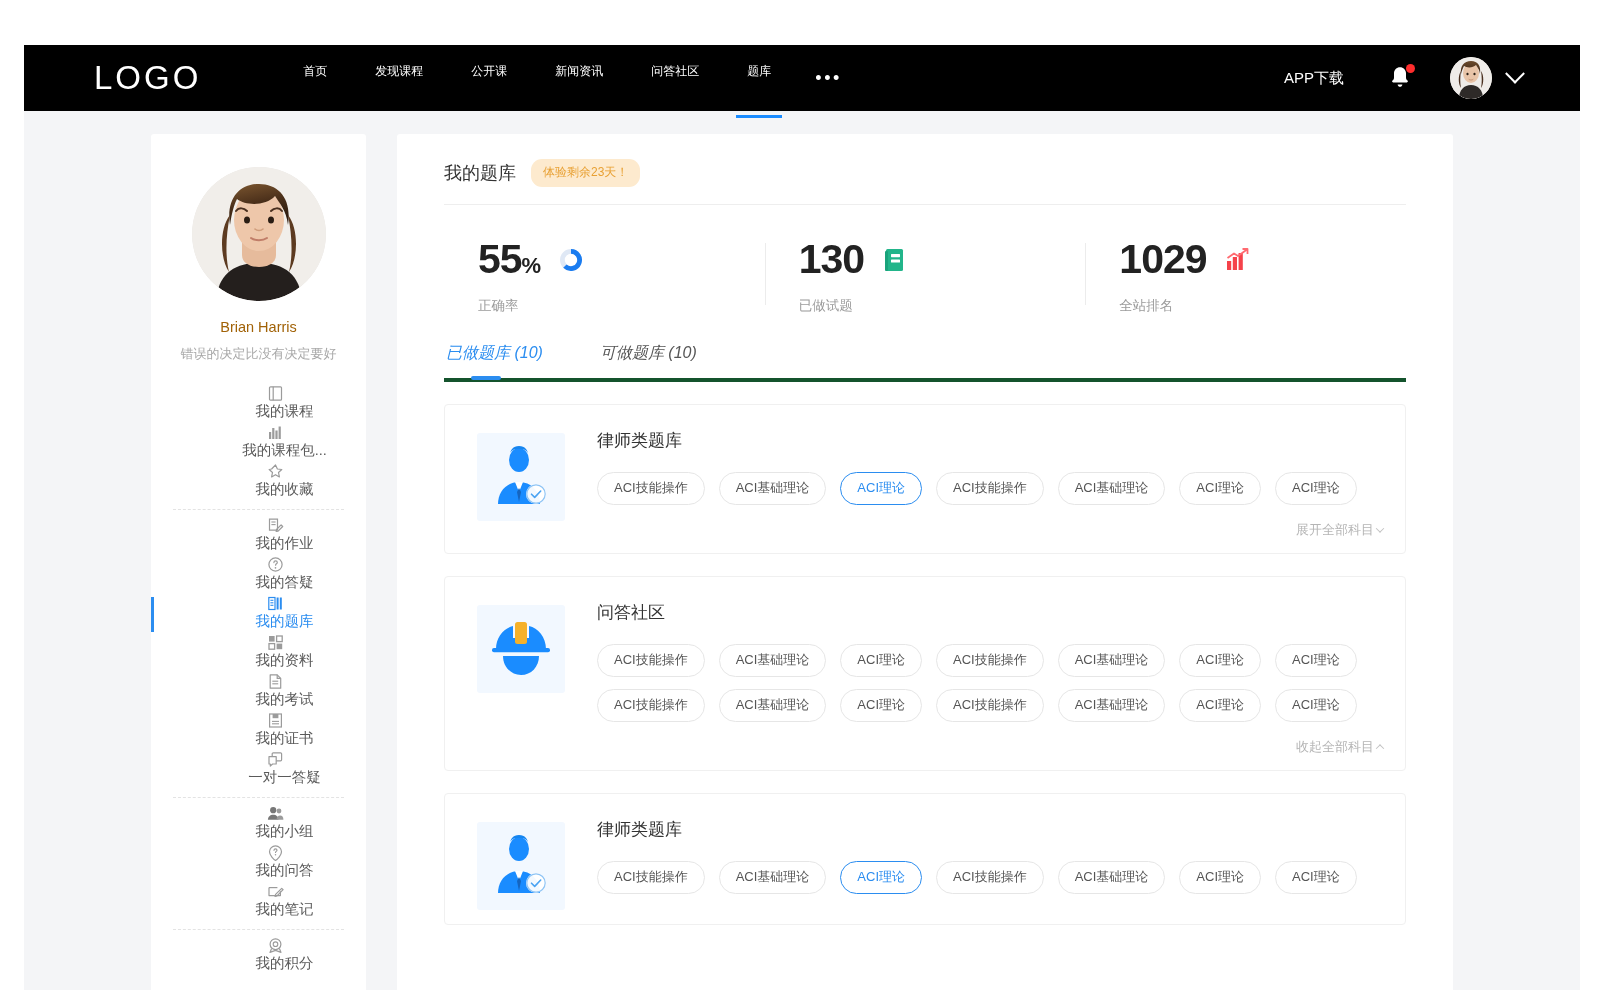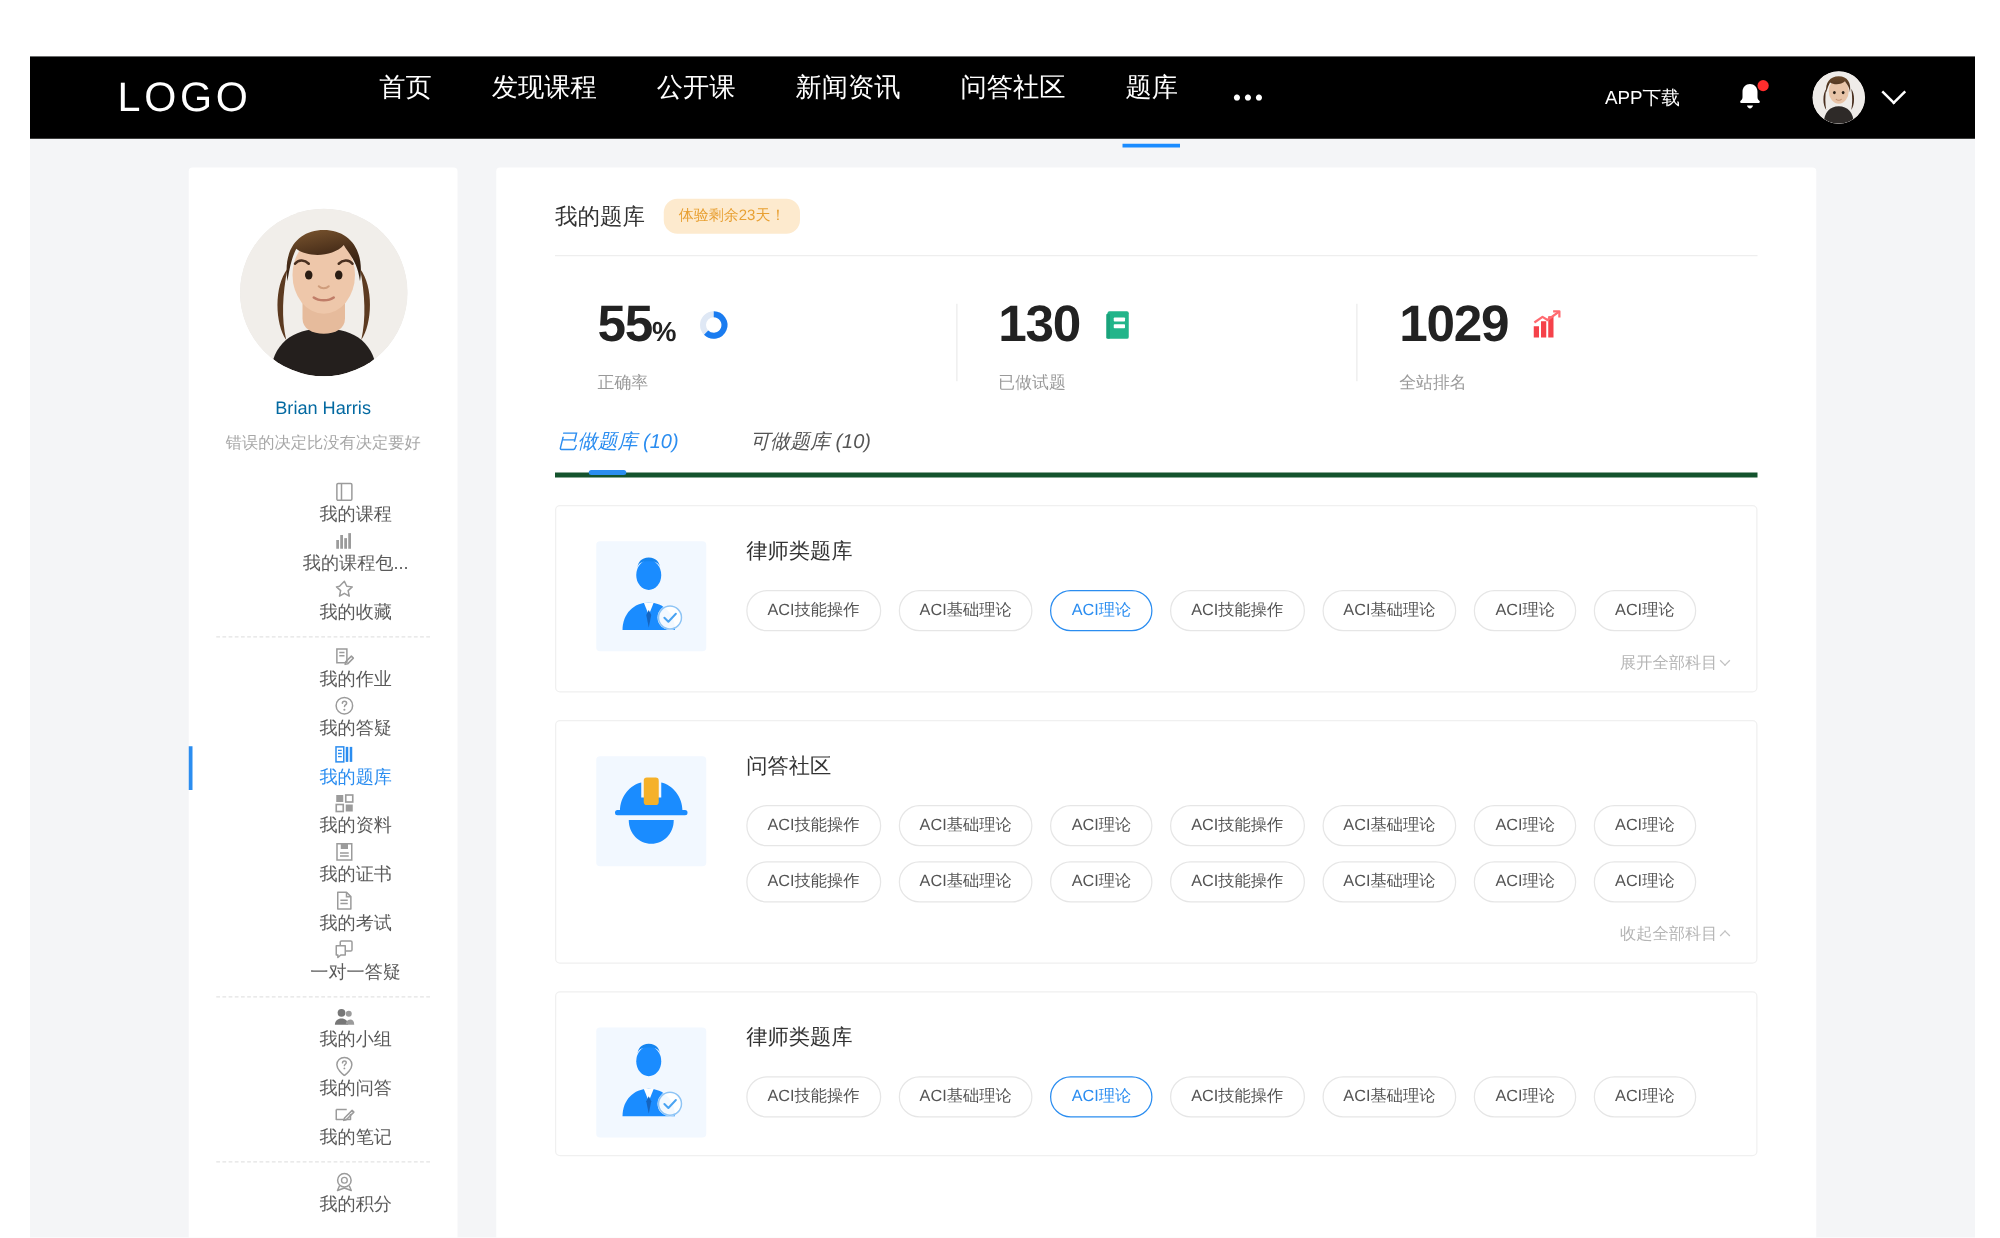--- a/index.html
+++ b/index.html
@@ -35,21 +35,21 @@
   }
   .nav {
     display: flex;
     align-items: center;
     margin-left: 78px;
     height: 66px;
   }
   .nav-item {
     position: relative;
     color: #ffffff;
-    font-size: 21px;
+    font-size: 12px;
     padding: 0 24px;
     height: 80px;
     line-height: 66px;
     cursor: pointer;
     white-space: nowrap;
   }
   .nav-item.active::after {
     content: "";
     position: absolute;
     left: 50%; bottom: 0;
@@ -129,21 +129,21 @@
     border-radius: 50%;
     margin: 0 auto;
     overflow: hidden;
     background: #ebe8e5;
     position: relative;
   }
   .user-name {
     text-align: center;
     margin-top: 18px;
     font-size: 14.5px;
-    color: #0369a1;
+    color: #a16207;
   }
   .user-motto {
     text-align: center;
     margin-top: 10px;
     font-size: 13px;
     color: #a8a8a8;
   }
   .menu { margin-top: 22px; }
   .menu-item {
     display: flex;
@@ -503,38 +503,38 @@
                 <rect x="9.6" y="2" width="5.6" height="5.6" fill="none" stroke="#9b9b9b" stroke-width="1.3"></rect>
                 <rect x="2" y="9.6" width="5.6" height="5.6" fill="none" stroke="#9b9b9b" stroke-width="1.3"></rect>
                 <rect x="9.6" y="9.6" width="5.6" height="5.6" fill="#9b9b9b"></rect>
               </svg>
             </span>
             <span>我的资料</span>
           </div>
           <div class="menu-item">
             <span class="mi-icon">
               <svg width="17" height="17" viewBox="0 0 17 17">
+                <path d="M3.2 1.8h7l3.5 3.5v9.9H3.2z" fill="none" stroke="#9b9b9b" stroke-width="1.2" stroke-linejoin="round"></path>
+                <path d="M10.2 1.8v3.6h3.5" fill="none" stroke="#9b9b9b" stroke-width="1.2"></path>
+                <line x1="5.3" y1="8.2" x2="11.2" y2="8.2" stroke="#9b9b9b" stroke-width="1.1"></line>
+                <line x1="5.3" y1="10.8" x2="11.2" y2="10.8" stroke="#9b9b9b" stroke-width="1.1"></line>
+              </svg>
+            </span>
+            <span>我的考试</span>
+          </div>
+          <div class="menu-item">
+            <span class="mi-icon">
+              <svg width="17" height="17" viewBox="0 0 17 17">
                 <rect x="2.6" y="2" width="11.8" height="13" fill="none" stroke="#9b9b9b" stroke-width="1.2"></rect>
                 <rect x="5.6" y="2" width="5.8" height="4.2" fill="#9b9b9b"></rect>
                 <line x1="5" y1="9.4" x2="12" y2="9.4" stroke="#9b9b9b" stroke-width="1.1"></line>
                 <line x1="5" y1="11.8" x2="12" y2="11.8" stroke="#9b9b9b" stroke-width="1.1"></line>
               </svg>
             </span>
             <span>我的证书</span>
-          </div>
-          <div class="menu-item">
-            <span class="mi-icon">
-              <svg width="17" height="17" viewBox="0 0 17 17">
-                <path d="M3.2 1.8h7l3.5 3.5v9.9H3.2z" fill="none" stroke="#9b9b9b" stroke-width="1.2" stroke-linejoin="round"></path>
-                <path d="M10.2 1.8v3.6h3.5" fill="none" stroke="#9b9b9b" stroke-width="1.2"></path>
-                <line x1="5.3" y1="8.2" x2="11.2" y2="8.2" stroke="#9b9b9b" stroke-width="1.1"></line>
-                <line x1="5.3" y1="10.8" x2="11.2" y2="10.8" stroke="#9b9b9b" stroke-width="1.1"></line>
-              </svg>
-            </span>
-            <span>我的考试</span>
           </div>
           <div class="menu-item">
             <span class="mi-icon">
               <svg width="17" height="17" viewBox="0 0 17 17">
                 <rect x="5.2" y="1.8" width="9.4" height="8" rx="1" fill="none" stroke="#9b9b9b" stroke-width="1.2"></rect>
                 <path d="M2 5.6h7.2v7.4H5.6l-2.3 2V13H2z" fill="#ffffff" stroke="#9b9b9b" stroke-width="1.2" stroke-linejoin="round"></path>
               </svg>
             </span>
             <span>一对一答疑</span>
           </div>

